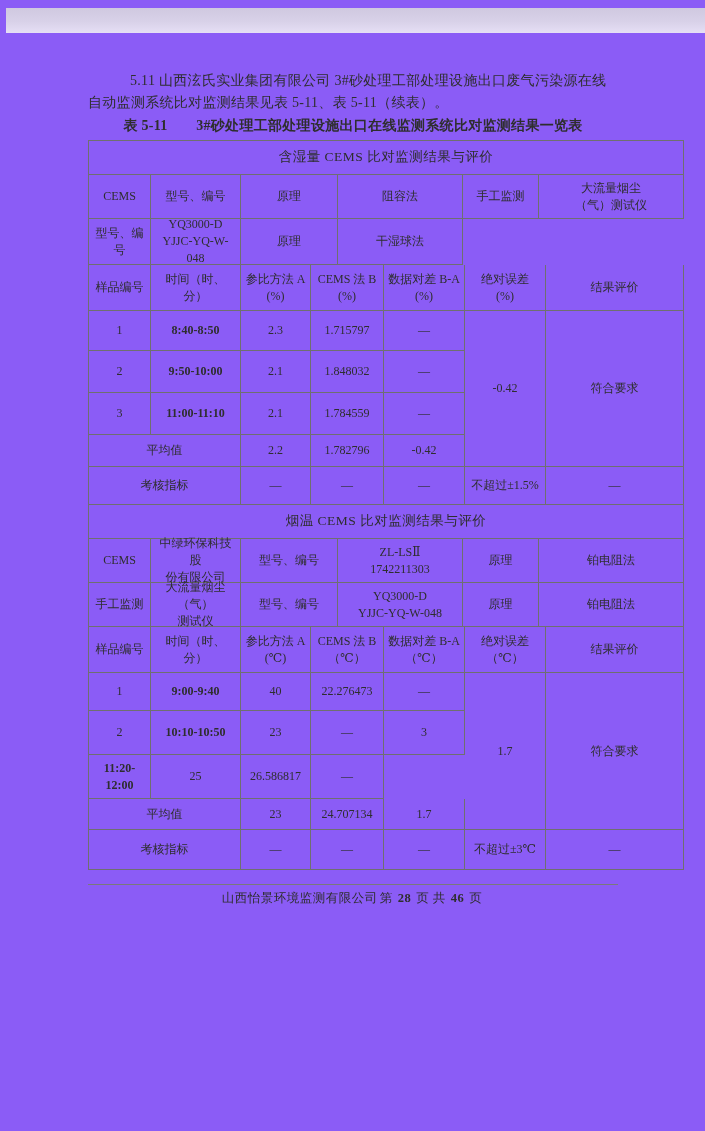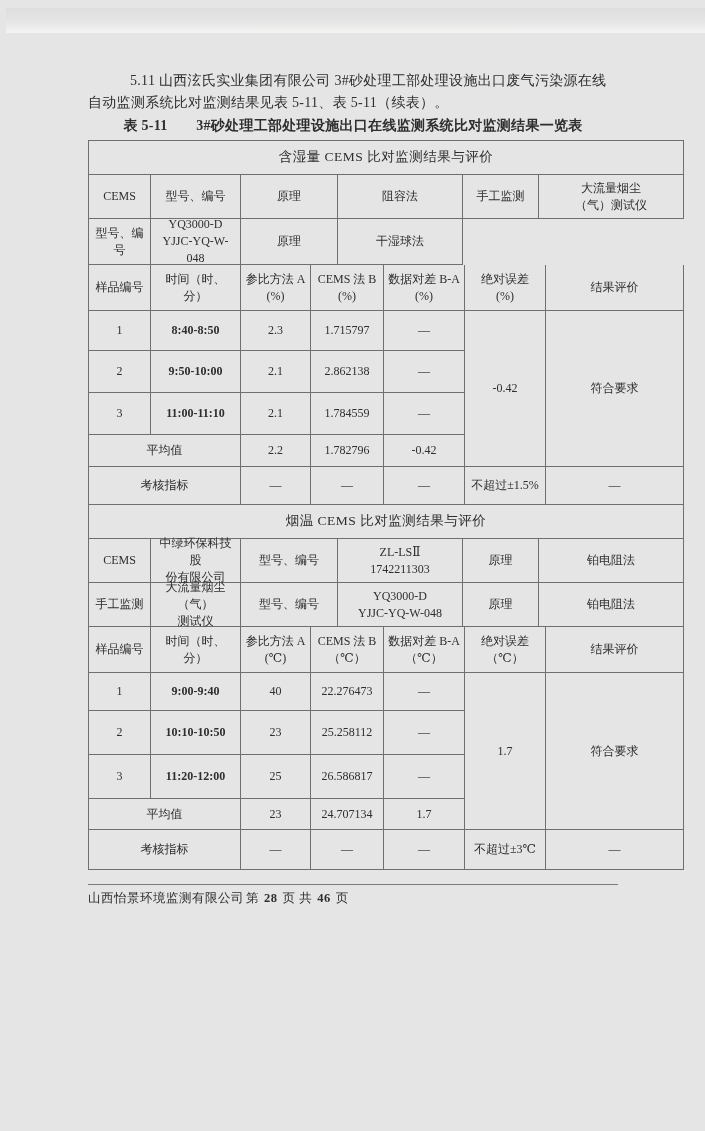--- a/index.html
+++ b/index.html
@@ -3,21 +3,21 @@
 <meta charset="utf-8">
 <style>
   :root{
     --bd:#6f6f6f;
     --ink:#2e2e2e;
   }
   html,body{margin:0;padding:0;background:#ffffff;}
   .sheet{
     position:relative;
     width:705px;height:1131px;
-    background:#e5e5e5;
+    background:#8b5cf6;
     overflow:hidden;
     font-family:"Liberation Serif","DejaVu Serif",serif;
     color:var(--ink);
   }
   .scan-band{
     position:absolute;top:8px;left:6px;right:0;height:25px;
     background:linear-gradient(180deg,#dcdcdc 0%,#e6e6e6 55%,#f6f6f5 100%);
     opacity:.85;
   }
   .content{position:absolute;left:88px;top:70px;width:530px;}
@@ -50,21 +50,21 @@
   .sg0{grid-template-rows:46px 40px 42px 42px 32px 38px;}
   .sg1{grid-template-rows:46px 38px 44px 44px 31px 40px;}
   .abs-m{grid-column:6;grid-row:2 / span 4;}
   .eval-m{grid-column:7;grid-row:2 / span 4;}
   .lbl2{grid-column:1 / span 2;}
   .bold{font-weight:bold;}
   .footer{
     position:absolute;left:88px;width:530px;top:884px;
     border-top:1.5px solid #7a7a7a;
     padding-top:5px;
-    display:flex;justify-content:flex-start;align-items:baseline;
+    display:flex;justify-content:center;align-items:baseline;
     font-size:12.5px;letter-spacing:.5px;
   }
   .pg span{margin:0 2px;}
   .pg b{margin:0 3px;}
 </style>
 </head>
 <body>
 
 <div class="sheet">
   <div class="scan-band"></div>
@@ -117,21 +117,21 @@
           <div class="c bold">8:40-8:50</div>
           <div class="c">2.3</div>
           <div class="c">1.715797</div>
           <div class="c">—</div>
           <div class="c abs-m">-0.42</div>
           <div class="c eval-m">符合要求</div>
 
           <div class="c">2</div>
           <div class="c bold">9:50-10:00</div>
           <div class="c">2.1</div>
-          <div class="c">2.862138</div>
+          <div class="c">1.848032</div>
           <div class="c">—</div>
 
           <div class="c">3</div>
           <div class="c bold">11:00-11:10</div>
           <div class="c">2.1</div>
           <div class="c">1.784559</div>
           <div class="c">—</div>
 
           <div class="c lbl2">平均值</div>
           <div class="c">2.2</div>
@@ -189,21 +189,20 @@
           <div class="c bold">9:00-9:40</div>
           <div class="c">40</div>
           <div class="c">22.276473</div>
           <div class="c">—</div>
           <div class="c abs-m">1.7</div>
           <div class="c eval-m">符合要求</div>
 
           <div class="c">2</div>
           <div class="c bold">10:10-10:50</div>
           <div class="c">23</div>
-          <div class="c">25.258112</div>
           <div class="c">—</div>
 
           <div class="c">3</div>
           <div class="c bold">11:20-12:00</div>
           <div class="c">25</div>
           <div class="c">26.586817</div>
           <div class="c">—</div>
 
           <div class="c lbl2">平均值</div>
           <div class="c">23</div>

